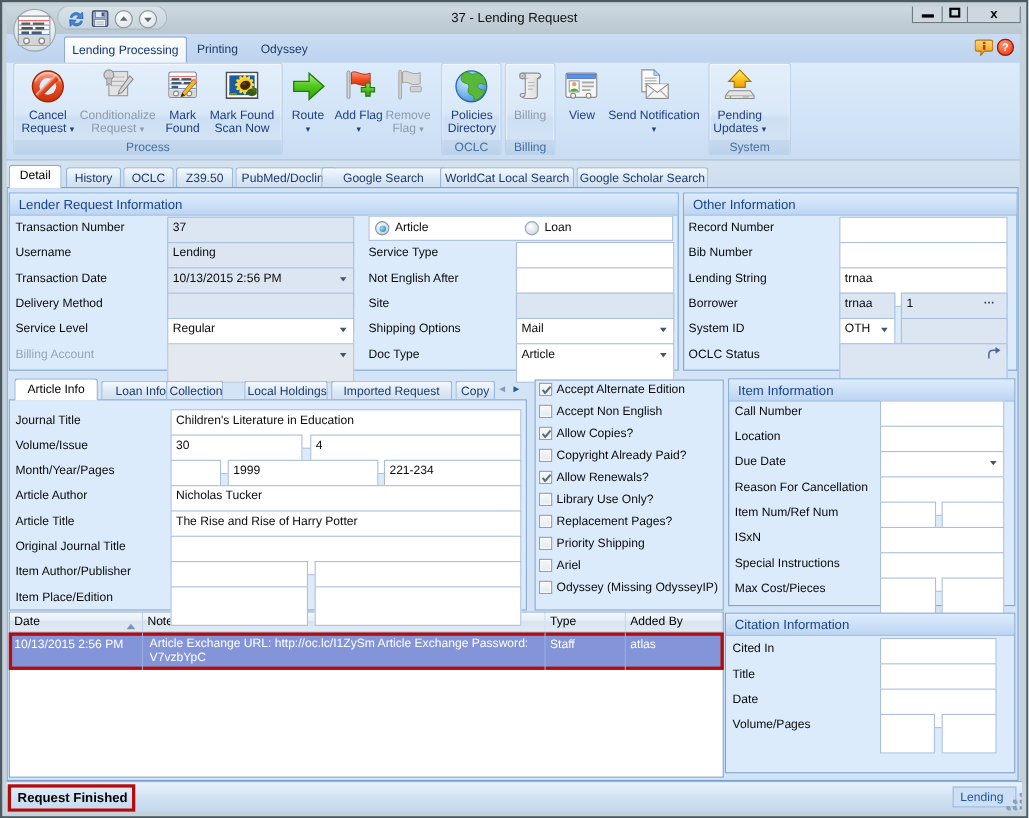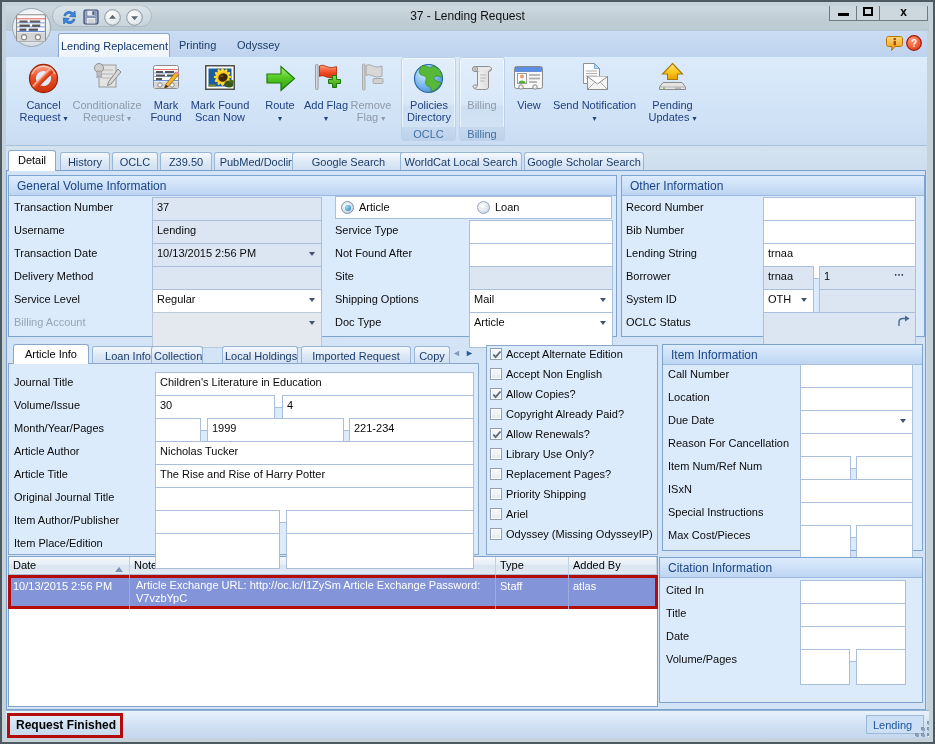--- a/index.html
+++ b/index.html
@@ -90,21 +90,21 @@
         <rect x="3" y="10" width="9" height="2" fill="#555"></rect>
         <rect x="14" y="10" width="7" height="2" fill="#555"></rect>
         <rect x="3" y="13.5" width="6" height="2" fill="#555"></rect>
         <rect x="11" y="13.5" width="8" height="2" fill="#555"></rect>
         <line x1="1" y1="16" x2="25" y2="16" stroke="#6a90e0"></line>
         <rect x="1" y="17" width="24" height="7.5" fill="#d5d5d5"></rect>
         <circle cx="7" cy="21" r="2.2" fill="#fbfbfb" stroke="#888"></circle>
         <circle cx="19" cy="21" r="2.2" fill="#fbfbfb" stroke="#888"></circle>
       </svg></div>
 
-<div class="tab2 tabsel" style="left:58px;top:33px;height:24px;width:112px;padding-top:6px;background:linear-gradient(#fbfdfe,#eef4fb);color:#15356e">Lending Replacement</div>
+<div class="tab2 tabsel" style="left:58px;top:33px;height:24px;width:112px;padding-top:6px;background:linear-gradient(#fbfdfe,#eef4fb);color:#15356e">Lending Processing</div>
 <div class="abs" style="left:179px;top:39px;color:#1c3c68">Printing</div>
 <div class="abs" style="left:237px;top:39px;color:#1c3c68">Odyssey</div>
 
 <div class="abs" id="infoicon" style="left:886px;top:35px"><svg width="17" height="16" viewBox="0 0 17 16">
         <defs>
           <linearGradient id="ob" x1="0" y1="0" x2="0" y2="1">
             <stop offset="0" stop-color="#ffd878"></stop>
             <stop offset="1" stop-color="#f0980f"></stop>
           </linearGradient>
         </defs>
@@ -120,25 +120,31 @@
             <stop offset="1" stop-color="#d83010"></stop>
           </radialGradient>
         </defs>
         <circle cx="8" cy="8" r="7.3" fill="url(#hc)" stroke="#a01808" stroke-width="1.2"></circle>
         <text x="8" y="11.5" font-size="10" font-weight="bold" fill="#fff" text-anchor="middle" font-family="Liberation Sans">?</text>
       </svg></div>
 
 <div class="abs" style="left:2px;top:57px;width:925px;height:89px;background:linear-gradient(#dcebfb,#cfe2f6 70%,#c9dcf2);border-bottom:1px solid #a8c0da"></div>
 <div class="abs" style="left:2px;top:146px;width:925px;height:24px;background:linear-gradient(#d4e2f0,#cfdeee)"></div>
 
+<div class="grp" style="left:12px;width:245px">
+      <div class="glabel">Process</div>
+    </div>
 <div class="grp" style="left:401px;width:55px">
       <div class="glabel">OCLC</div>
     </div>
 <div class="grp" style="left:459px;width:46px">
       <div class="glabel">Billing</div>
+    </div>
+<div class="grp" style="left:644px;width:75px">
+      <div class="glabel">System</div>
     </div>
 
 <div id="ribbonicons">
       <div class="abs" style="left:28px;top:63px"><svg width="31" height="31" viewBox="0 0 31 31">
           <defs>
             <linearGradient id="rg" x1="0" y1="0" x2="0" y2="1">
               <stop offset="0" stop-color="#f9ae96"></stop>
               <stop offset="0.45" stop-color="#ea5028"></stop>
               <stop offset="1" stop-color="#cc3008"></stop>
             </linearGradient>
@@ -330,42 +336,42 @@
       <div class="tab2" style="left:160px;height:19px;top:152px;width:52px">Z39.50</div>
       <div class="tab2" style="left:214px;height:19px;top:152px;width:92px">PubMed/Docline</div>
       <div class="tab2" style="left:292px;height:19px;top:152px;width:113px">Google Search</div>
       <div class="tab2" style="left:400px;height:19px;top:152px;width:122px">WorldCat Local Search</div>
       <div class="tab2" style="left:524px;height:19px;top:152px;width:120px">Google Scholar Search</div>
     </div>
 
 <div class="abs" style="left:6px;top:170px;width:920px;height:540px;background:#d3e4f7;border:1px solid #7aa0cd"></div>
 <div id="content">
       <div class="panel" style="left:8px;top:175px;width:609px;height:162px">
-        <div class="phead">General Volume Information</div>
+        <div class="phead">Lender Request Information</div>
       </div>
       <div class="lbl" style="left:14px;top:201px;color:#0a0a0a">Transaction Number</div>
       <div class="lbl" style="left:14px;top:224px;color:#0a0a0a">Username</div>
       <div class="lbl" style="left:14px;top:247px;color:#0a0a0a">Transaction Date</div>
       <div class="lbl" style="left:14px;top:270px;color:#0a0a0a">Delivery Method</div>
       <div class="lbl" style="left:14px;top:293px;color:#0a0a0a">Service Level</div>
       <div class="lbl" style="left:14px;top:316px;color:#97a4b5">Billing Account</div>
       <div class="in ro" style="left:152px;top:197px;width:170px">37</div>
       <div class="in ro" style="left:152px;top:220px;width:170px">Lending</div>
       <div class="in ro dd" style="left:152px;top:243px;width:170px">10/13/2015 2:56 PM</div>
       <div class="in ro" style="left:152px;top:266px;width:170px"></div>
       <div class="in dd" style="left:152px;top:289px;width:170px">Regular</div>
       <div class="in dis dd" style="left:152px;top:312px;width:170px"></div>
       <div class="abs" style="left:335px;top:196px;width:277px;height:23px;background:#fff;border:1px solid #a9bfdc"></div>
       <div class="abs" style="left:341px;top:201px;width:13px;height:13px;border-radius:50%;background:radial-gradient(circle at 40% 35%,#fff,#d8dee6 60%,#9fb0c0);border:1px solid #8094ac"></div>
       <div class="abs" style="left:344.5px;top:204.5px;width:6px;height:6px;border-radius:50%;background:radial-gradient(circle at 35% 35%,#9adcf0,#1a7ab8)"></div>
       <div class="lbl" style="left:359px;top:201px">Article</div>
       <div class="abs" style="left:477px;top:201px;width:13px;height:13px;border-radius:50%;background:radial-gradient(circle at 40% 35%,#fff,#dde3ea 60%,#adbccb);border:1px solid #94a6ba"></div>
       <div class="lbl" style="left:495px;top:201px">Loan</div>
       <div class="lbl" style="left:335px;top:224px">Service Type</div>
-      <div class="lbl" style="left:335px;top:247px">Not Found After</div>
+      <div class="lbl" style="left:335px;top:247px">Not English After</div>
       <div class="lbl" style="left:335px;top:270px">Site</div>
       <div class="lbl" style="left:335px;top:293px">Shipping Options</div>
       <div class="lbl" style="left:335px;top:316px">Doc Type</div>
       <div class="in" style="left:469px;top:220px;width:144px"></div>
       <div class="in" style="left:469px;top:243px;width:144px"></div>
       <div class="in ro" style="left:469px;top:266px;width:144px"></div>
       <div class="in dd" style="left:469px;top:289px;width:144px">Mail</div>
       <div class="in dd" style="left:469px;top:312px;width:144px">Article</div>
       <div class="panel" style="left:621px;top:175px;width:304px;height:162px">
         <div class="phead">Other Information</div>

